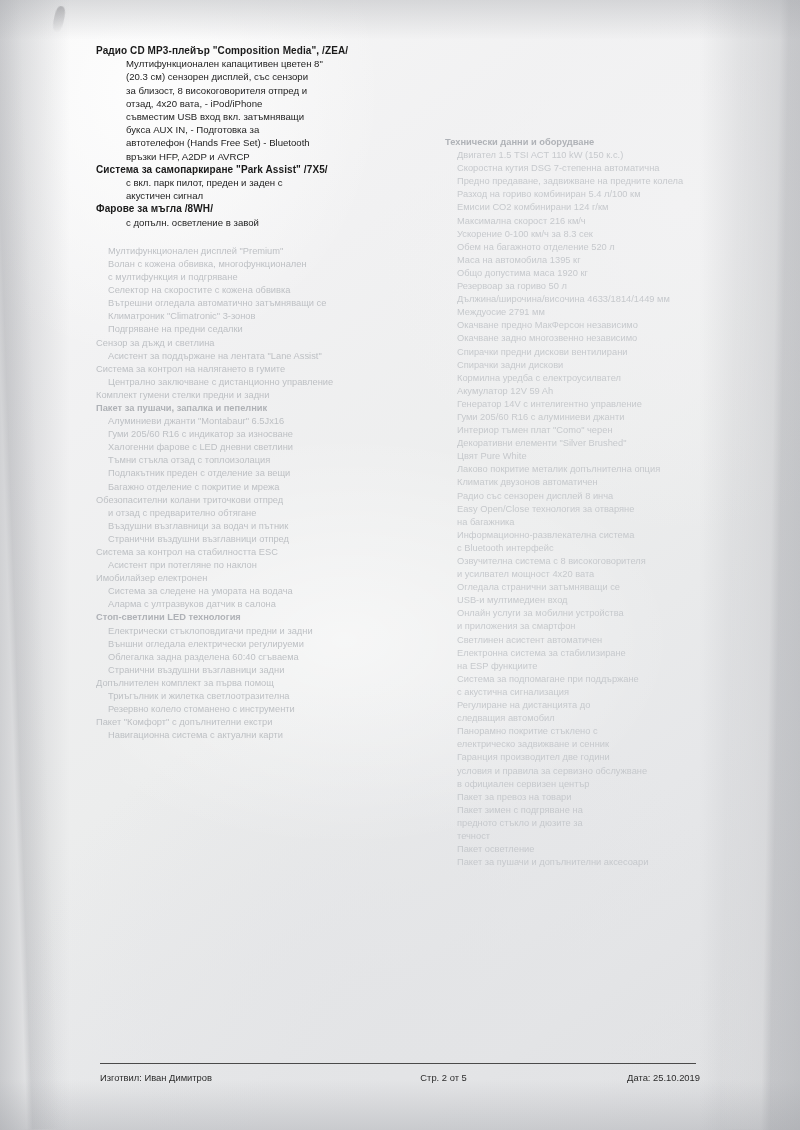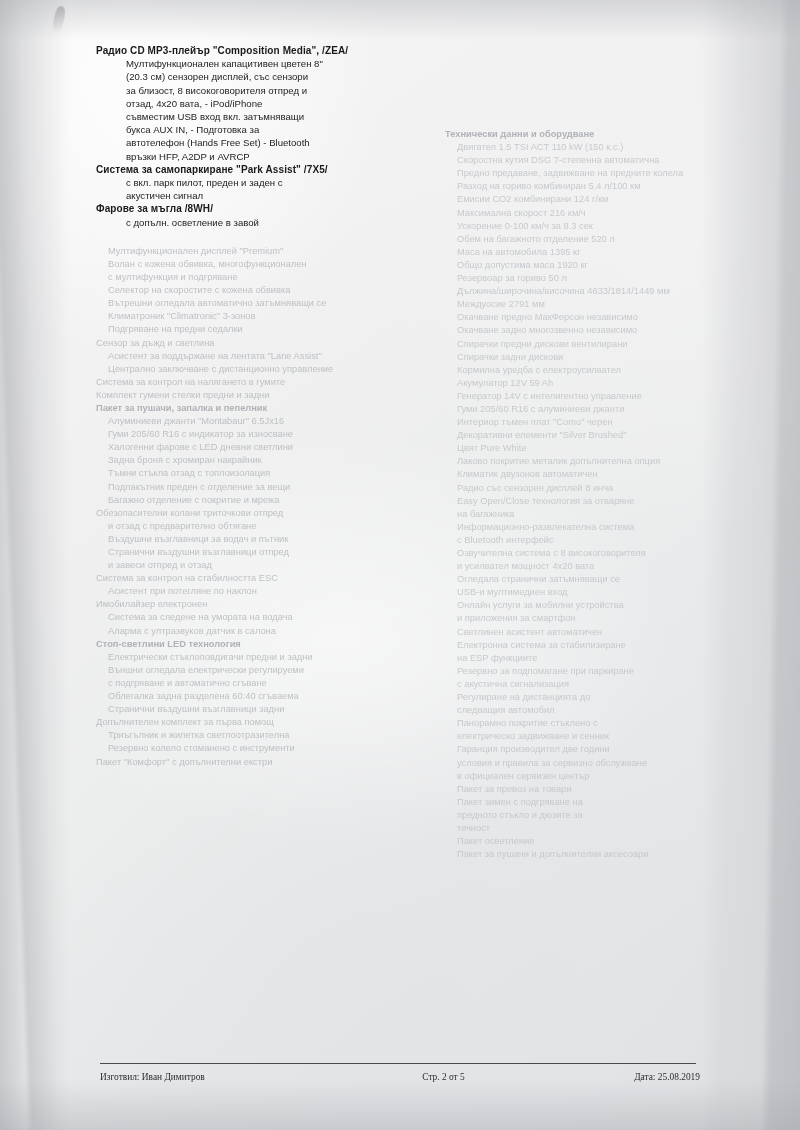--- a/index.html
+++ b/index.html
@@ -70,21 +70,21 @@
   .blk .body div { white-space: normal; }
 
   
   .ghost {
     color: #b9bcc0;
     filter: blur(0.55px);
     opacity: .92;
     font-size: 9.3px;
     line-height: 13.1px;
   }
-  .ghost.g2 { color: #c3c6ca; }
+  .ghost.g2 { color: #c3c6ca; margin-top: 8px; }
   .ghost .ln { white-space: nowrap; overflow: hidden; text-overflow: clip; }
   .ghost .ln.ind { padding-left: 12px; }
   .ghost .ln.b { font-weight: bold; color: #aaadb2; }
 
   
   #footer-rule {
     position: absolute;
     left: 100px;
     top: 1063px;
     width: 596px;
@@ -94,21 +94,21 @@
   #footer {
     position: absolute;
     left: 100px;
     top: 1072px;
     width: 600px;
     font-size: 9.4px;
     color: #2c2c2c;
     display: flex;
     justify-content: space-between;
   }
-  #footer span { white-space: nowrap; font-family: Liberation Serif, serif; }
+  #footer span { white-space: nowrap; }
   #footer .mid { margin-left: 48px; }
 
   
   #pencil {
     position: absolute;
     left: 54px; top: 6px;
     width: 10px; height: 26px;
     background: linear-gradient(160deg, rgba(120,120,125,.45), rgba(120,120,125,0));
     transform: rotate(12deg);
     border-radius: 40%;
@@ -165,51 +165,49 @@
     <div class="ghost" style="margin-top:16px;">
       <div class="ln ind">Мултифункционален дисплей "Premium"</div>
       <div class="ln ind">Волан с кожена обвивка, многофункционален</div>
       <div class="ln ind">с мултифункция и подгряване</div>
       <div class="ln ind">Селектор на скоростите с кожена обвивка</div>
       <div class="ln ind">Вътрешни огледала автоматично затъмняващи се</div>
       <div class="ln ind">Климатроник "Climatronic" 3-зонов</div>
       <div class="ln ind">Подгряване на предни седалки</div>
       <div class="ln">Сензор за дъжд и светлина</div>
       <div class="ln ind">Асистент за поддържане на лентата "Lane Assist"</div>
+      <div class="ln">Система за контрол на налягането в гумите</div>
       <div class="ln ind">Централно заключване с дистанционно управление</div>
-      <div class="ln">Система за контрол на налягането в гумите</div>
       <div class="ln">Комплект гумени стелки предни и задни</div>
       <div class="ln b">Пакет за пушачи, запалка и пепелник</div>
       <div class="ln ind">Алуминиеви джанти "Montabaur" 6.5Jx16</div>
       <div class="ln ind">Гуми 205/60 R16 с индикатор за износване</div>
       <div class="ln ind">Халогенни фарове с LED дневни светлини</div>
-      <div class="ln ind">Задна броня с хромиран накрайник</div>
       <div class="ln ind">Тъмни стъкла отзад с топлоизолация</div>
       <div class="ln ind">Подлакътник преден с отделение за вещи</div>
       <div class="ln ind">Багажно отделение с покритие и мрежа</div>
       <div class="ln">Обезопасителни колани триточкови отпред</div>
       <div class="ln ind">и отзад с предварително обтягане</div>
       <div class="ln ind">Въздушни възглавници за водач и пътник</div>
       <div class="ln ind">Странични въздушни възглавници отпред</div>
-      <div class="ln ind">и завеси отпред и отзад</div>
       <div class="ln">Система за контрол на стабилността ESC</div>
       <div class="ln ind">Асистент при потегляне по наклон</div>
       <div class="ln">Имобилайзер електронен</div>
       <div class="ln ind">Система за следене на умората на водача</div>
       <div class="ln ind">Аларма с ултразвуков датчик в салона</div>
       <div class="ln b">Стоп-светлини LED технология</div>
       <div class="ln ind">Електрически стъклоповдигачи предни и задни</div>
       <div class="ln ind">Външни огледала електрически регулируеми</div>
-      <div class="ln ind">с подгряване и автоматично сгъване</div>
       <div class="ln ind">Облегалка задна разделена 60:40 сгъваема</div>
       <div class="ln ind">Странични въздушни възглавници задни</div>
       <div class="ln">Допълнителен комплект за първа помощ</div>
       <div class="ln ind">Триъгълник и жилетка светлоотразителна</div>
       <div class="ln ind">Резервно колело стоманено с инструменти</div>
       <div class="ln">Пакет "Комфорт" с допълнителни екстри</div>
+      <div class="ln ind">Навигационна система с актуални карти</div>
     </div>
   </div>
 
   <div class="col" id="col-right">
     <div class="ghost g2">
       <div class="ln b">Технически данни и оборудване</div>
       <div class="ln ind">Двигател 1.5 TSI ACT 110 kW (150 к.с.)</div>
       <div class="ln ind">Скоростна кутия DSG 7-степенна автоматична</div>
       <div class="ln ind">Предно предаване, задвижване на предните колела</div>
       <div class="ln ind">Разход на гориво комбиниран 5.4 л/100 км</div>
@@ -242,21 +240,21 @@
       <div class="ln ind">с Bluetooth интерфейс</div>
       <div class="ln ind">Озвучителна система с 8 високоговорителя</div>
       <div class="ln ind">и усилвател мощност 4x20 вата</div>
       <div class="ln ind">Огледала странични затъмняващи се</div>
       <div class="ln ind">USB-и мултимедиен вход</div>
       <div class="ln ind">Онлайн услуги за мобилни устройства</div>
       <div class="ln ind">и приложения за смартфон</div>
       <div class="ln ind">Светлинен асистент автоматичен</div>
       <div class="ln ind">Електронна система за стабилизиране</div>
       <div class="ln ind">на ESP функциите</div>
-      <div class="ln ind">Резервно за подпомагане при паркиране</div>
+      <div class="ln ind">Система за подпомагане при поддържане</div>
       <div class="ln ind">с акустична сигнализация</div>
       <div class="ln ind">Регулиране на дистанцията до</div>
       <div class="ln ind">следващия автомобил</div>
       <div class="ln ind">Панорамно покритие стъклено с</div>
       <div class="ln ind">електрическо задвижване и сенник</div>
       <div class="ln ind">Гаранция производител две години</div>
       <div class="ln ind">условия и правила за сервизно обслужване</div>
       <div class="ln ind">в официален сервизен център</div>
       <div class="ln ind">Пакет за превоз на товари</div>
       <div class="ln ind">Пакет зимен с подгряване на</div>
@@ -269,16 +267,16 @@
       <div class="ln ind"></div>
       <div class="ln ind"></div>
       <div class="ln ind"></div>
     </div>
   </div>
 
   <div id="footer-rule"></div>
   <div id="footer">
     <span>Изготвил: Иван Димитров</span>
     <span class="mid">Стр. 2 от 5</span>
-    <span>Дата: 25.08.2019</span>
+    <span>Дата: 25.10.2019</span>
   </div>
 
 </div>
 
 </body></html>

